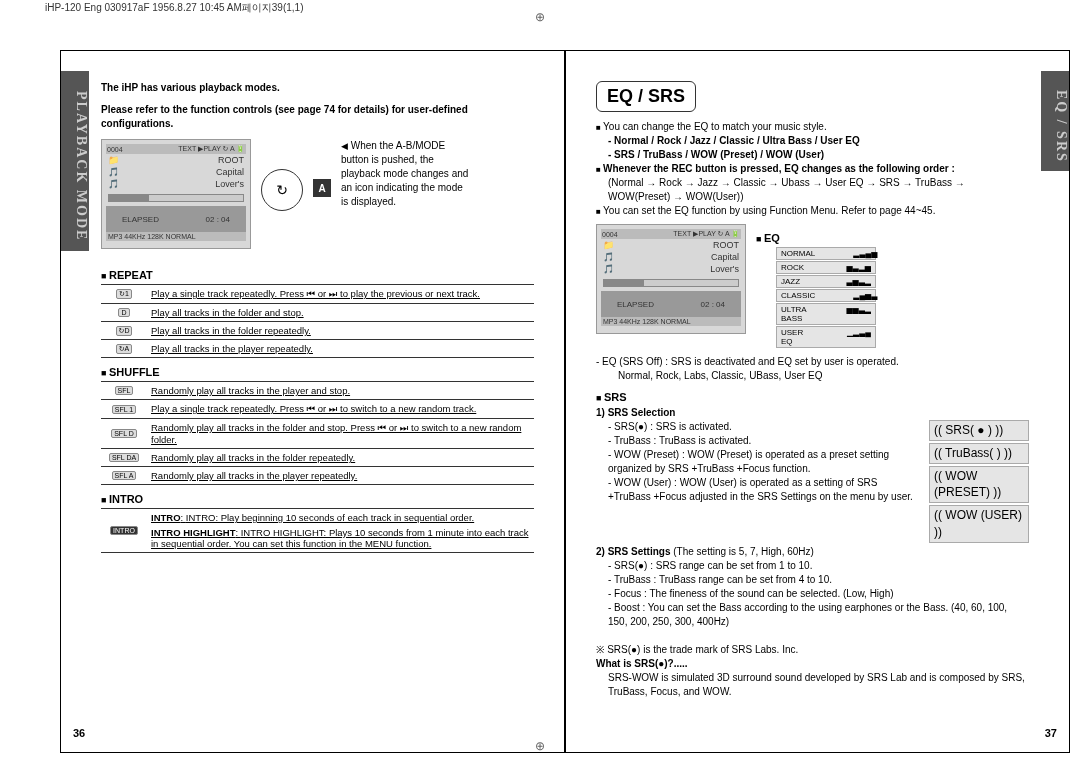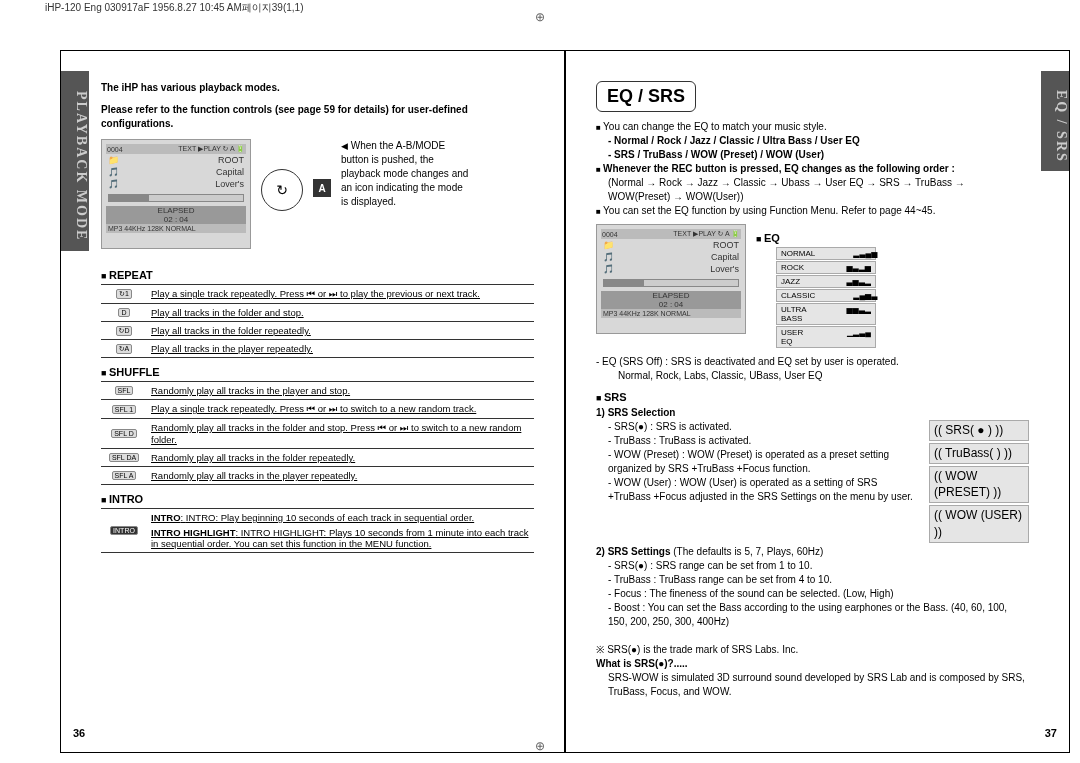--- a/index.html
+++ b/index.html
@@ -116,28 +116,27 @@
     align-items: center;
     padding: 1px 2px;
   }
   .device-screen .top-icons {
     font-size: 7px;
     background: #bbb;
     padding: 1px;
   }
   .elapsed-bar {
     background: #999;
-    height: 18px;
+    height: 26px;
     margin-top: 3px;
     display: flex;
     align-items: center;
     justify-content: space-between;
     padding: 0 16px;
     font-size: 8px;
-    flex-direction: column;
   }
   .prog-bar {
     height: 6px;
     background: #ccc;
     border: 1px solid #888;
     margin: 4px 2px;
     position: relative;
   }
   .prog-bar::before {
     content: "";
@@ -288,21 +287,21 @@
 <div class="header-meta">iHP-120 Eng 030917aF   1956.8.27 10:45 AM페이지39(1,1)</div>
 <div class="crop-marks">⊕</div>
 <div class="crop-bottom">⊕</div>
 
 <div class="spread">
 
   <div class="page">
     <div class="side-tab-left">PLAYBACK MODE</div>
 
     <div class="intro-text">The iHP has various playback modes.</div>
-    <div class="intro-text">Please refer to the function controls (see page 59 for details) for user-defined configurations.</div>
+    <div class="intro-text">Please refer to the function controls (see page 74 for details) for user-defined configurations.</div>
 
     <div class="screen-and-text">
       <div class="device-screen">
         <div class="row top-icons">
             <span>0004</span>
             <span>TEXT ▶PLAY ↻ A 🔋</span>
           </div>
         <div class="row">📁 <span>ROOT</span></div>
         <div class="row">🎵 <span>Capital</span></div>
         <div class="row">🎵 <span>Lover's</span></div>
@@ -457,21 +456,21 @@
         <div>(( <span>SRS( ● )</span> ))</div>
         <div>(( <span>TruBass( )</span> ))</div>
         <div>(( <span>WOW (PRESET)</span> ))</div>
         <div>(( <span>WOW (USER)</span> ))</div>
       </div>
       <div class="indent">- SRS(●) : SRS is activated.</div>
       <div class="indent">- TruBass : TruBass is activated.</div>
       <div class="indent">- WOW (Preset) : WOW (Preset) is operated as a preset setting organized by SRS +TruBass +Focus function.</div>
       <div class="indent">- WOW (User) : WOW (User) is operated as a setting of SRS +TruBass +Focus adjusted in the SRS Settings on the menu by user.</div>
       <div style="clear:both;"></div>
-      <div><span class="bold">2) SRS Settings</span> <span>(The defaults is 5, 7, Plays, 60Hz)</span></div>
+      <div><span class="bold">2) SRS Settings</span> <span>(The setting is 5, 7, High, 60Hz)</span></div>
       <div class="indent">- SRS(●) : SRS range can be set from 1 to 10.</div>
       <div class="indent">- TruBass : TruBass range can be set from 4 to 10.</div>
       <div class="indent">- Focus : The fineness of the sound can be selected. (Low, High)</div>
       <div class="indent">- Boost : You can set the Bass according to the using earphones or the Bass. (40, 60, 100, 150, 200, 250, 300, 400Hz)</div>
       <br>
       <div>※ SRS(●) is the trade mark of SRS Labs. Inc.</div>
       <div class="bold">What is SRS(●)?.....</div>
       <div class="indent">SRS-WOW is simulated 3D surround sound developed by SRS Lab and is composed by SRS, TruBass, Focus, and WOW.</div>
     </div>
 

